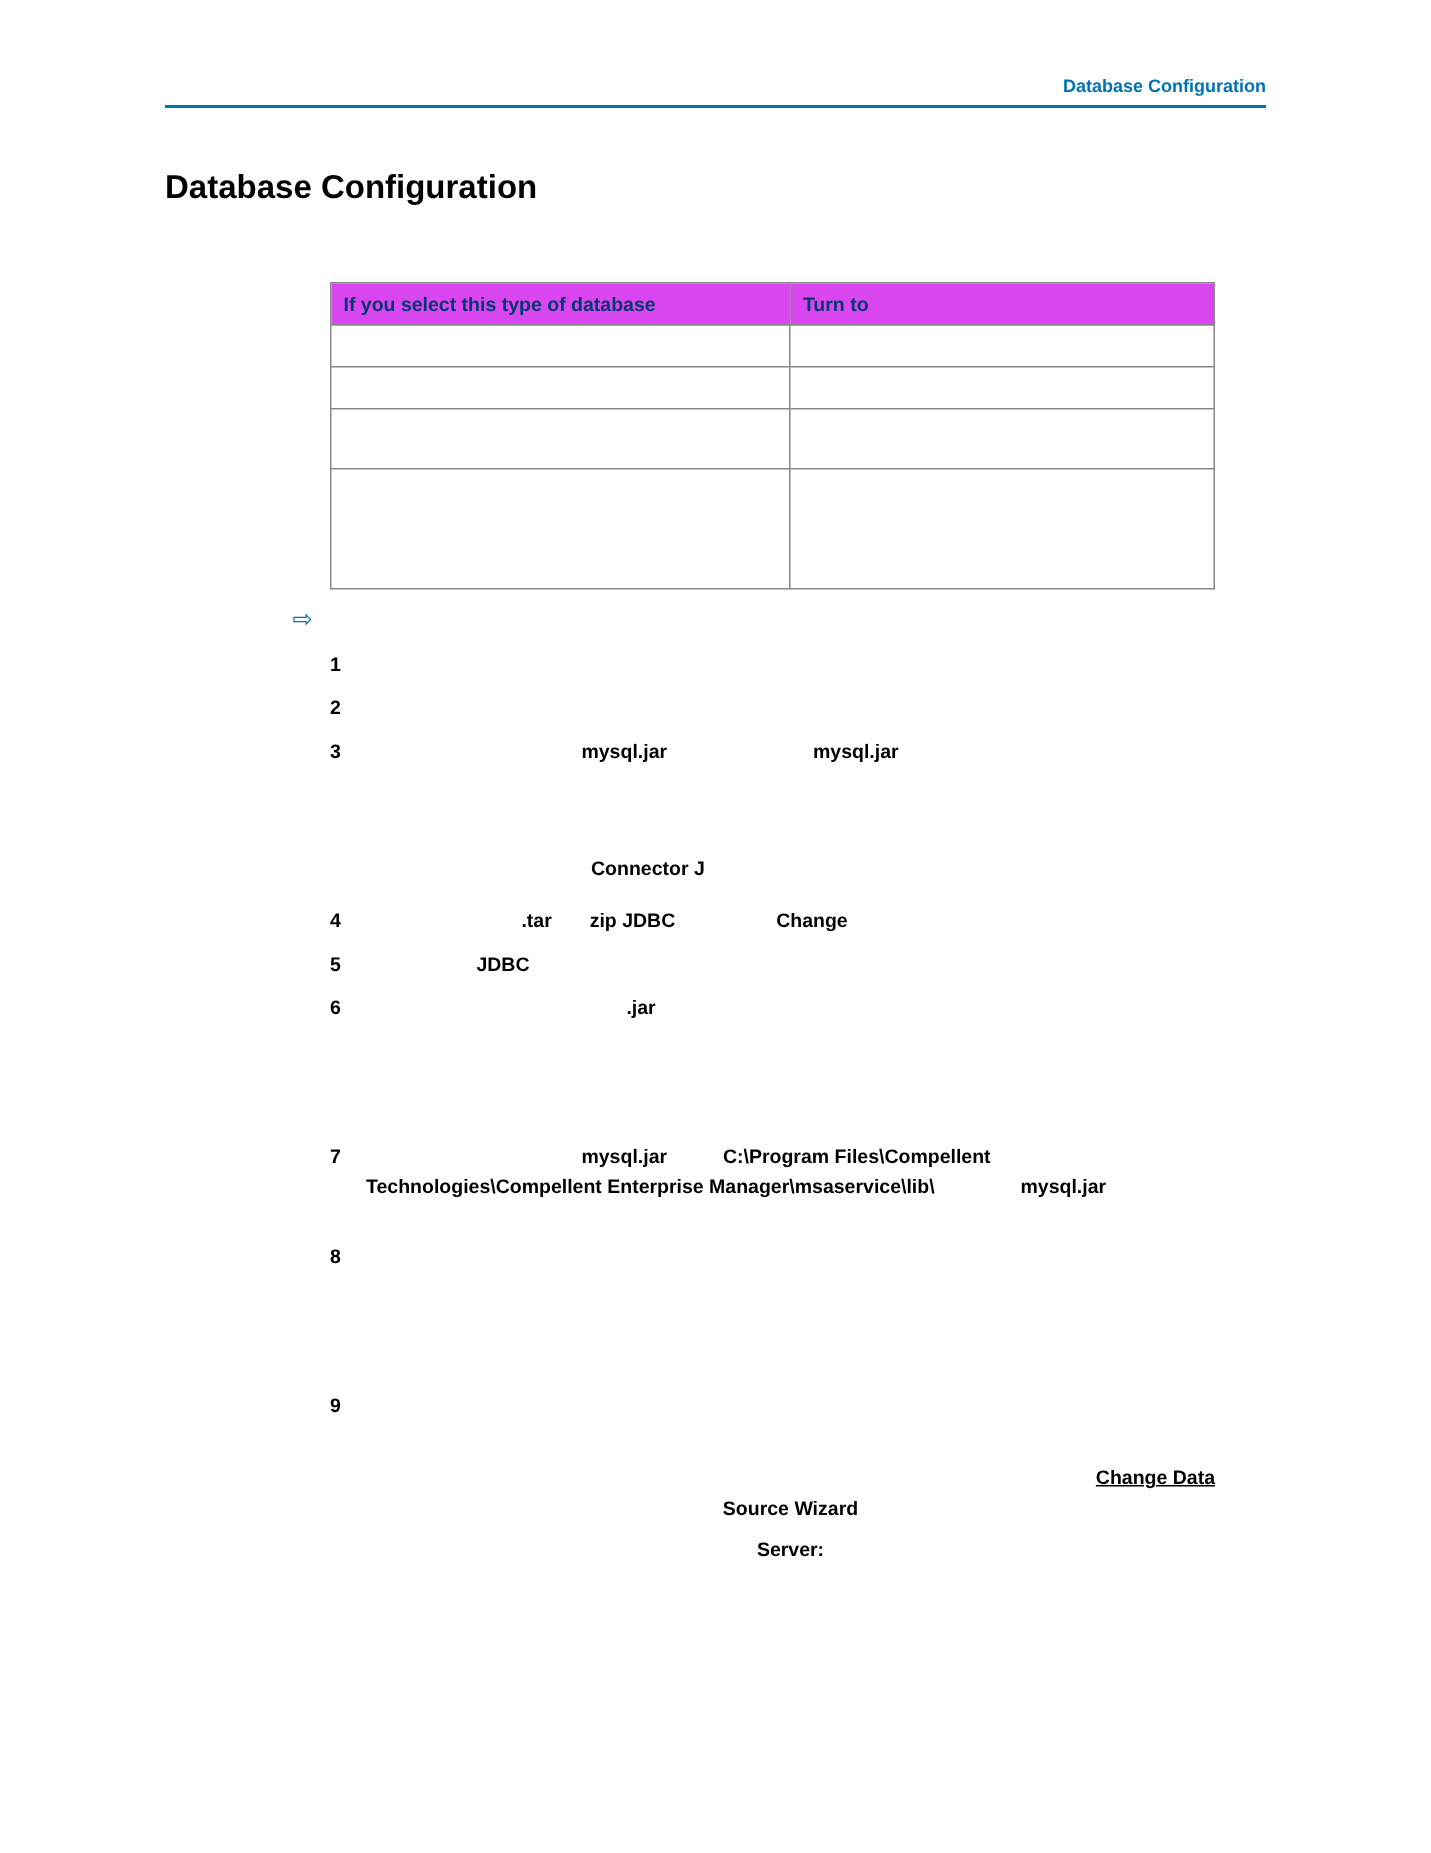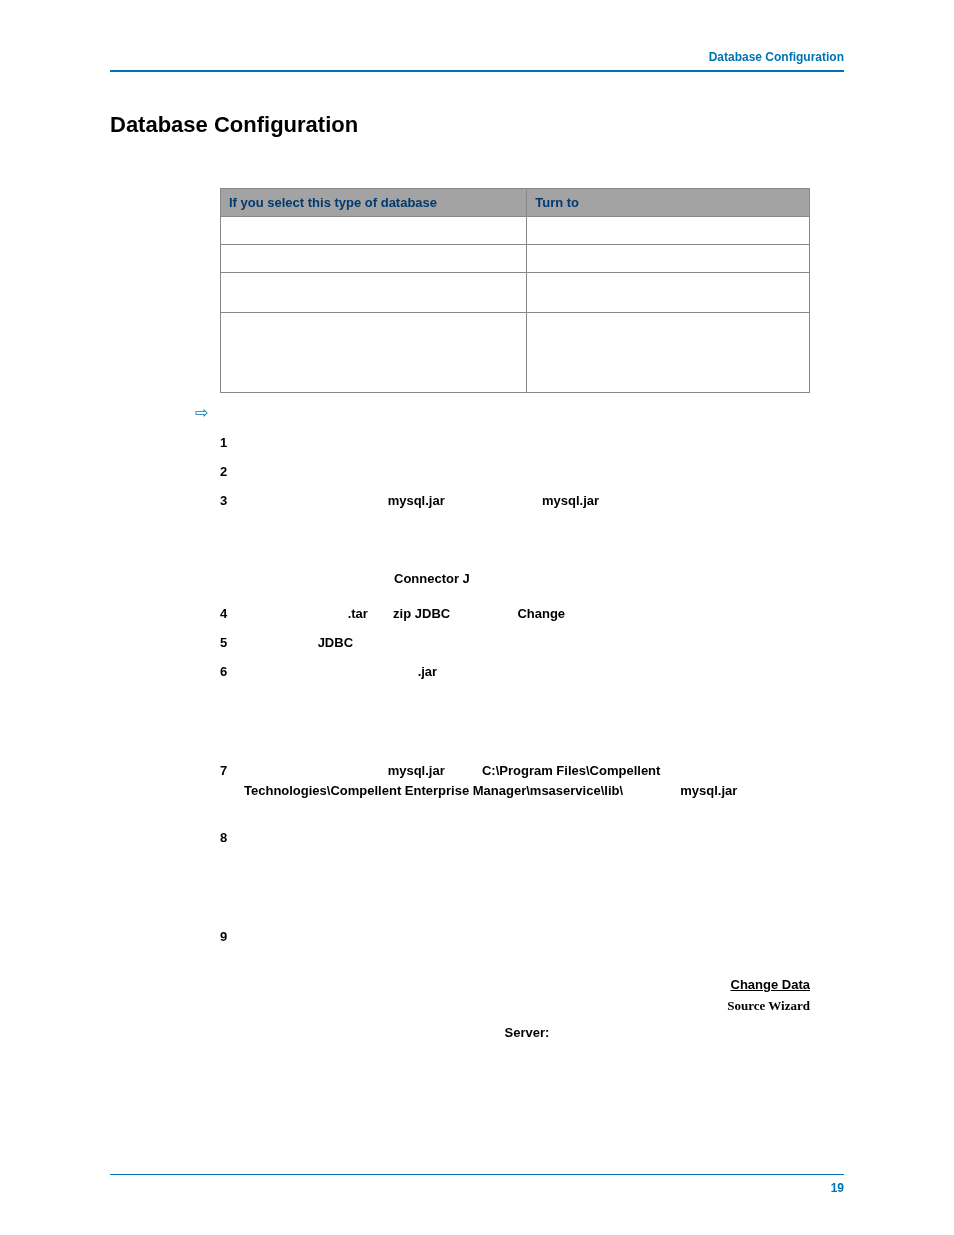--- a/index.html
+++ b/index.html
@@ -43,21 +43,21 @@
     width: 100%;
     font-size: 13px;
   }
   table.db th, table.db td {
     border: 1px solid #888;
     padding: 6px 8px;
     text-align: left;
     vertical-align: top;
   }
   table.db th {
-    background: #a3a3a3;
+    background: #d946ef;
     color: #003a6f;
     font-weight: bold;
   }
   table.db tr.r td { height: 28px; }
   table.db tr.r2 td { height: 40px; }
   table.db tr.r3 td { height: 80px; }
   .arrow {
     position: absolute;
     left: 195px;
     margin-top: 10px;
@@ -226,29 +226,25 @@
       </div>
 
       <div class="gap-lg"></div>
 
       <div class="step">
         <div class="num">9</div>
         <div class="body" style="text-align:right; padding-right:0;">
           <div>
             <span class="bold" style="float:right;text-decoration:underline;">Change Data</span>
           </div>
-          <div style="clear:both; text-align:right;font-family:Liberation Serif, serif;">
+          <div style="clear:both; text-align:center;">
             <span class="bold">Source Wizard</span>
           </div>
           <div style="text-align:center; margin-top:6px;">
             <span class="bold">Server:</span>
           </div>
         </div>
       </div>
 
     </div>
   </div>
 
-  <div class="footer">
-    <hr class="footer-rule">
-    <div class="page-num">19</div>
-  </div>
 </div>
 
 </body></html>

